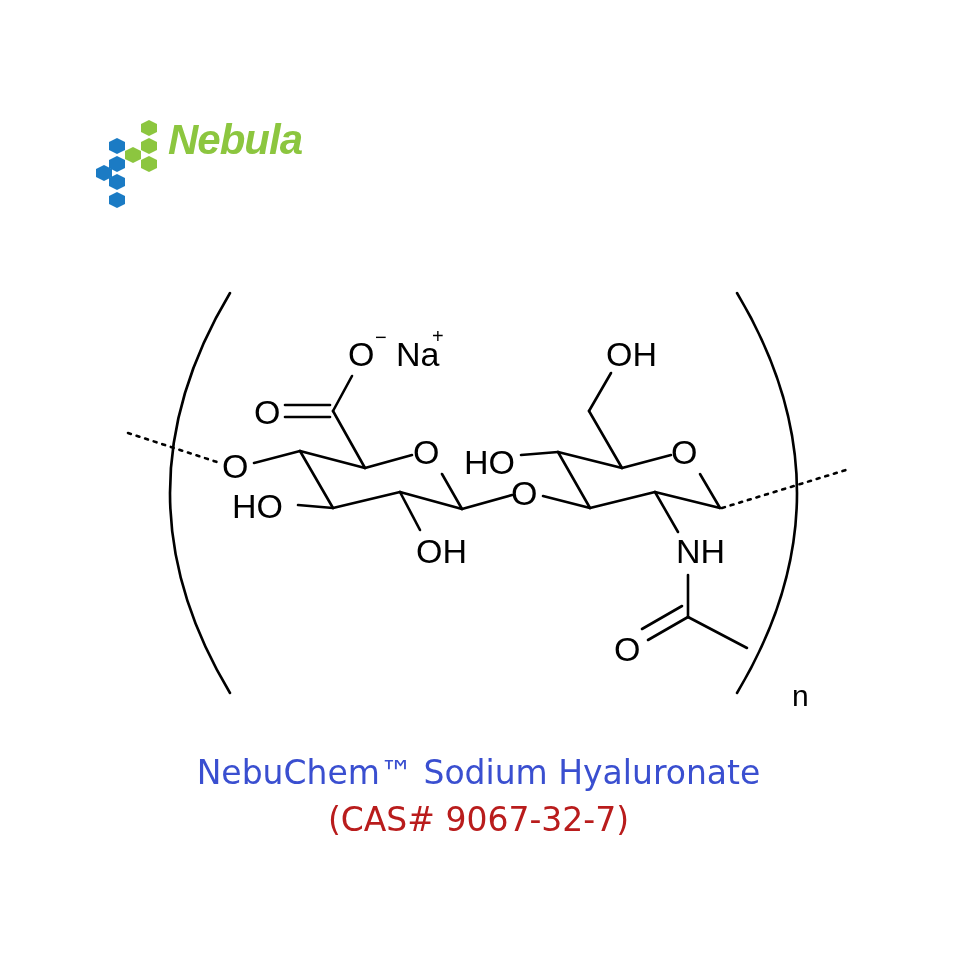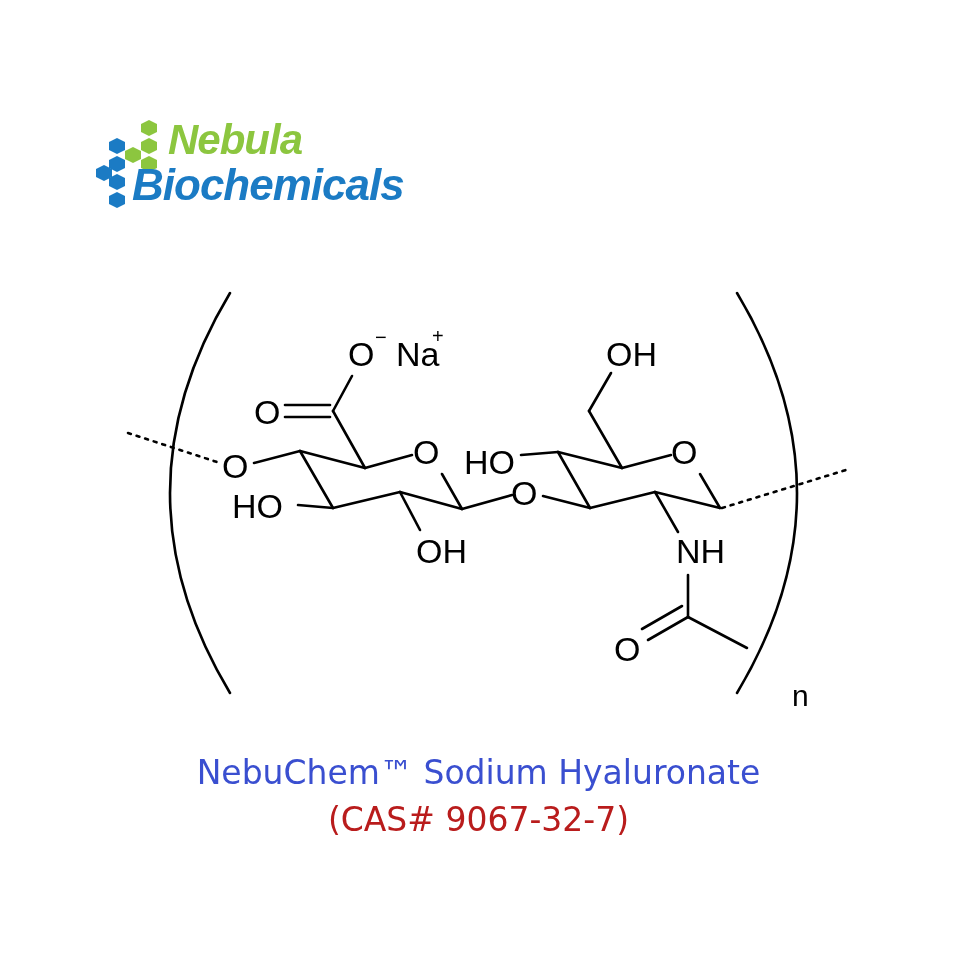--- a/index.html
+++ b/index.html
@@ -30,21 +30,20 @@
 
     <g fill="#1b7bc4">
       <polygon points="22,20 30,24 30,32 22,36 14,32 14,24"></polygon>
       <polygon points="22,38 30,42 30,50 22,54 14,50 14,42"></polygon>
       <polygon points="9,47 17,51 17,59 9,63 1,59 1,51"></polygon>
       <polygon points="22,56 30,60 30,68 22,72 14,68 14,60"></polygon>
       <polygon points="22,74 30,78 30,86 22,90 14,86 14,78"></polygon>
     </g>
   </svg>
   <div class="logo-text logo-nebula" style="color:#8cc63f">Nebula</div>
-  <div class="logo-text logo-bio" style="color:#1b7bc4">Biochemicals</div>
 </div>
 
 <svg class="structure" width="957" height="956" viewBox="0 0 957 956">
   <g stroke="#000" stroke-width="2.6" fill="none" stroke-linecap="round">
 
     <path d="M230,293 Q110,493 230,693"></path>
     <path d="M737,293 Q857,493 737,693"></path>
 
     <line x1="128" y1="433" x2="220" y2="463" stroke-dasharray="3,6"></line>
     <line x1="722" y1="508" x2="846" y2="470" stroke-dasharray="3,6"></line>

